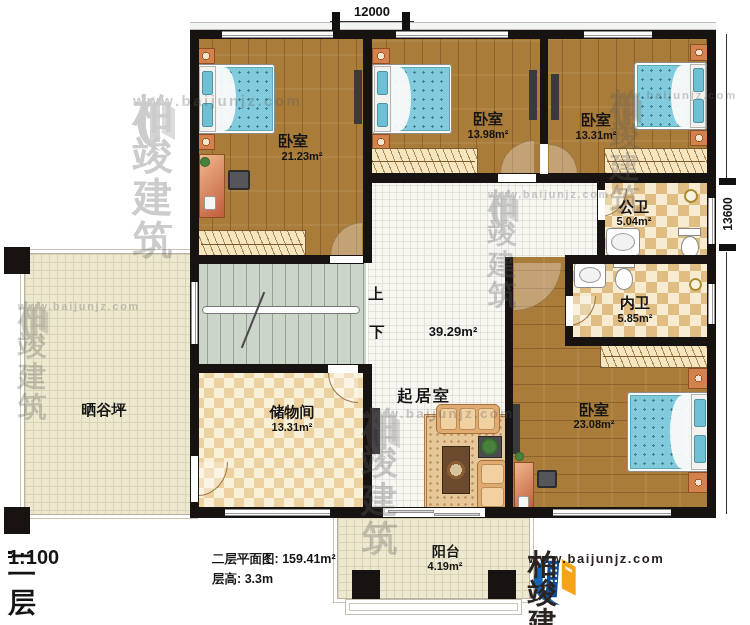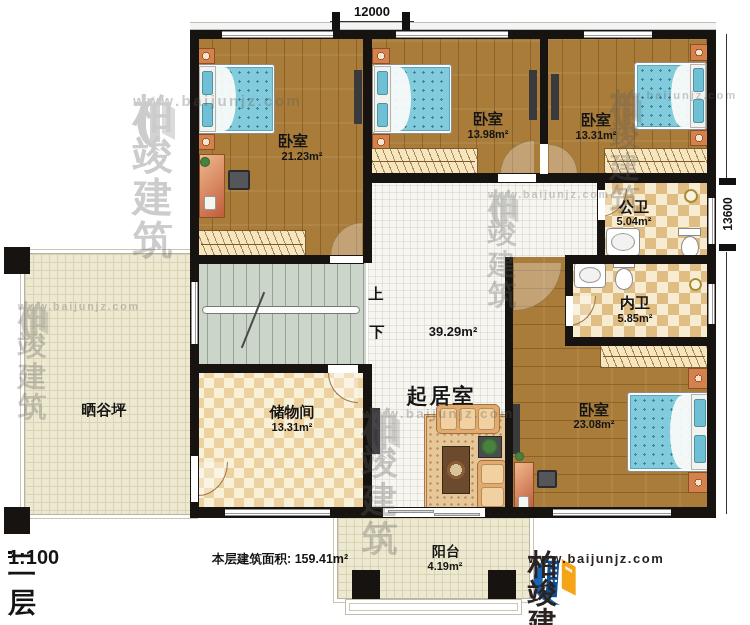--- a/index.html
+++ b/index.html
@@ -58,21 +58,21 @@
   .tank{background:#ffffff;border:1px solid #8a8a8a;z-index:5;}
   .bowl{background:#ffffff;border:1px solid #8a8a8a;border-radius:50% 50% 46% 46%;z-index:5;}
   .fixture-circle{border:2px solid #a98a2e;border-radius:50%;background:#f7f3e0;z-index:5;}
 
   .rail{background:#fdfdfd;border:1px solid #777;border-radius:4px;z-index:5;}
   .breakline{background:#4a4a4a;z-index:5;}
 
   .lbl{color:#141414;font-weight:bold;text-align:center;white-space:nowrap;transform:translate(-50%,-50%);z-index:20;}
   .room-name{font-size:15px;}
   .room-area{font-size:11px;}
-  .big-name{font-size:21px;letter-spacing:2px;margin-left:17px;}
+  .big-name{font-size:16px;letter-spacing:2px;}
 
   .dim{color:#111;font-weight:bold;z-index:20;}
   .dimline{background:#333;z-index:19;}
   .dimtick{background:#111;z-index:20;}
   .sill{background:#f4f4f2;border-top:1px solid #bdbdbd;border-bottom:1px solid #bdbdbd;z-index:2;}
 
   .wm{display:flex;align-items:center;gap:8px;color:#5e5e5e;opacity:.32;z-index:18;pointer-events:none;transform-origin:top left;}
   .wm > *{position:static;}
   .wm-name{font-size:40px;font-weight:bold;letter-spacing:9px;line-height:1.05;}
   .wm-url{font-size:15px;font-weight:bold;letter-spacing:2.5px;}
@@ -347,21 +347,22 @@
       <span class="wm-name">柏竣建筑</span>
       <span class="wm-url">www.baijunjz.com</span>
     </span>
   </div>
 
   <div class="tb">
     <span class="tb-title">二层平面图</span>
     <span class="tb-scale">1:100</span>
   </div>
   <div class="tb-info">
-    <div style="position:static">本层建筑面积: 159.41m²</div>
+    <div style="position:static">二层平面图: 159.41m²</div>
+    <div style="position:static">层高: 3.3m</div>
   </div>
 
   <div class="brand">
     <span>
         <svg width="52" height="58" viewBox="0 0 60 66">
       <path d="M28 5 C12 11 5 26 7 40 C9 55 22 62 37 63 C22 56 16 45 17 31 C18 17 23 9 28 5Z" fill="#1566b8"></path>
       <rect x="24" y="12" width="13" height="42" fill="#0e4e95" transform="skewX(-4)"></rect>
       <g fill="#ffffff">
             <rect x="26" y="16" width="2.5" height="2.5"></rect>
             <rect x="31" y="16" width="2.5" height="2.5"></rect>

